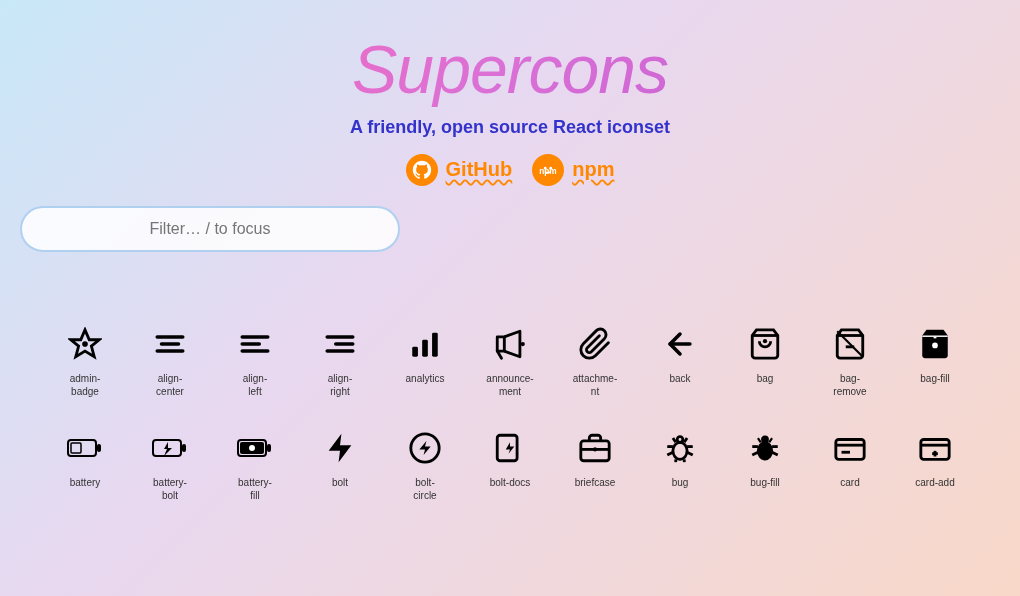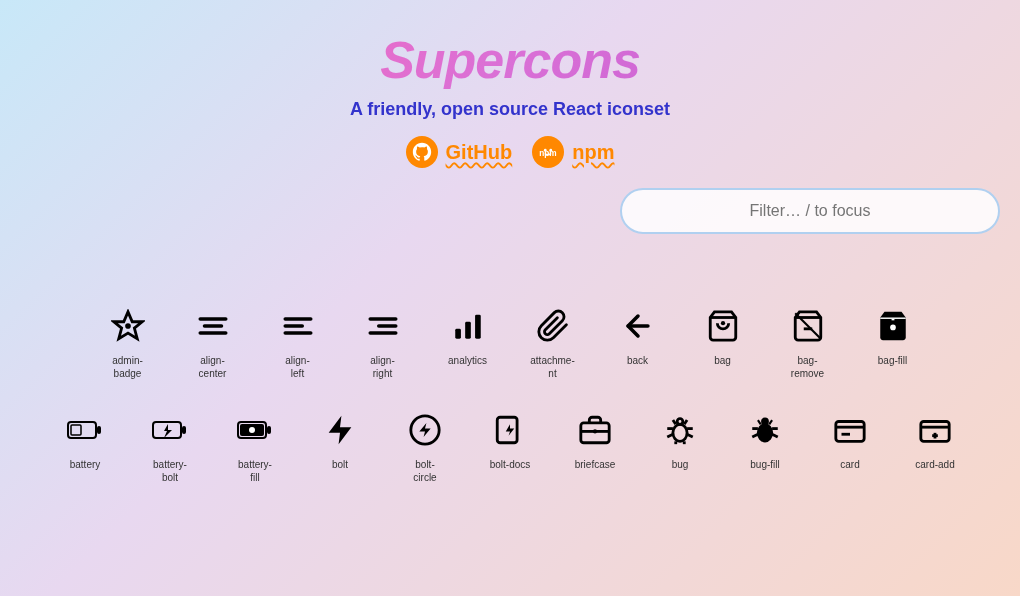--- a/index.html
+++ b/index.html
@@ -7,22 +7,22 @@
       font-family: -apple-system, BlinkMacSystemFont, 'Segoe UI', sans-serif;
       background: linear-gradient(135deg, #c8e8f8 0%, #e8d8f0 40%, #f8d8c8 100%);
       min-height: 596px;
       overflow-x: hidden;
     }
     .header {
       text-align: center;
       padding: 32px 20px 20px;
     }
     .title {
-      font-size: 52px;
-      font-weight: 700;
+      font-size: 68px;
+      font-weight: 400;
       font-style: italic;
       background: linear-gradient(135deg, #ff69b4, #da70d6, #ba55d3);
       -webkit-background-clip: text;
       -webkit-text-fill-color: transparent;
       background-clip: text;
       text-shadow: none;
       line-height: 1.1;
       letter-spacing: -1px;
     }
     .subtitle {
@@ -57,21 +57,21 @@
       font-size: 20px;
     }
     .github-icon { background: #ff8800; }
     .npm-icon { background: #ff8800; }
     .link-underline {
       text-decoration: underline wavy #ff8800;
       text-underline-offset: 3px;
     }
     .search-container {
       display: flex;
-      justify-content: flex-end;
+      justify-content: flex-start;
       margin-bottom: 30px;
     }
     .search-input {
       width: 380px;
       padding: 12px 24px;
       border: 2px solid #b0d0f0;
       border-radius: 30px;
       font-size: 16px;
       color: #888;
       background: rgba(255,255,255,0.85);
@@ -198,20 +198,31 @@
     <div class="icon-symbol">
       <svg width="34" height="34" viewBox="0 0 24 24" fill="black">
         <rect x="3" y="14" width="4" height="7" rx="1"></rect>
         <rect x="10" y="9" width="4" height="12" rx="1"></rect>
         <rect x="17" y="4" width="4" height="17" rx="1"></rect>
       </svg>
     </div>
     <div class="icon-label">analytics</div>
   </div>
 
+  <div class="icon-item">
+    <div class="icon-symbol">
+      <svg width="34" height="34" viewBox="0 0 24 24" fill="none" stroke="black" stroke-width="2">
+        <polygon points="3,7 3,17 8,17 8,7" stroke-linejoin="round"></polygon>
+        <path d="M8,7 L19,3 L19,21 L8,17" stroke-linejoin="round"></path>
+        <circle cx="21" cy="12" r="1.5" fill="black" stroke="none"></circle>
+        <line x1="3" y1="17" x2="6" y2="22" stroke-width="2" stroke-linecap="round"></line>
+      </svg>
+    </div>
+    <div class="icon-label">announce-<br>ment</div>
+  </div>
 
   <div class="icon-item">
     <div class="icon-symbol">
       <svg width="34" height="34" viewBox="0 0 24 24" fill="none" stroke="black" stroke-width="2" stroke-linecap="round">
         <path d="M21.44 11.05l-9.19 9.19a6 6 0 01-8.49-8.49l9.19-9.19a4 4 0 015.66 5.66l-9.2 9.19a2 2 0 01-2.83-2.83l8.49-8.48"></path>
       </svg>
     </div>
     <div class="icon-label">attachme-<br>nt</div>
   </div>
 

